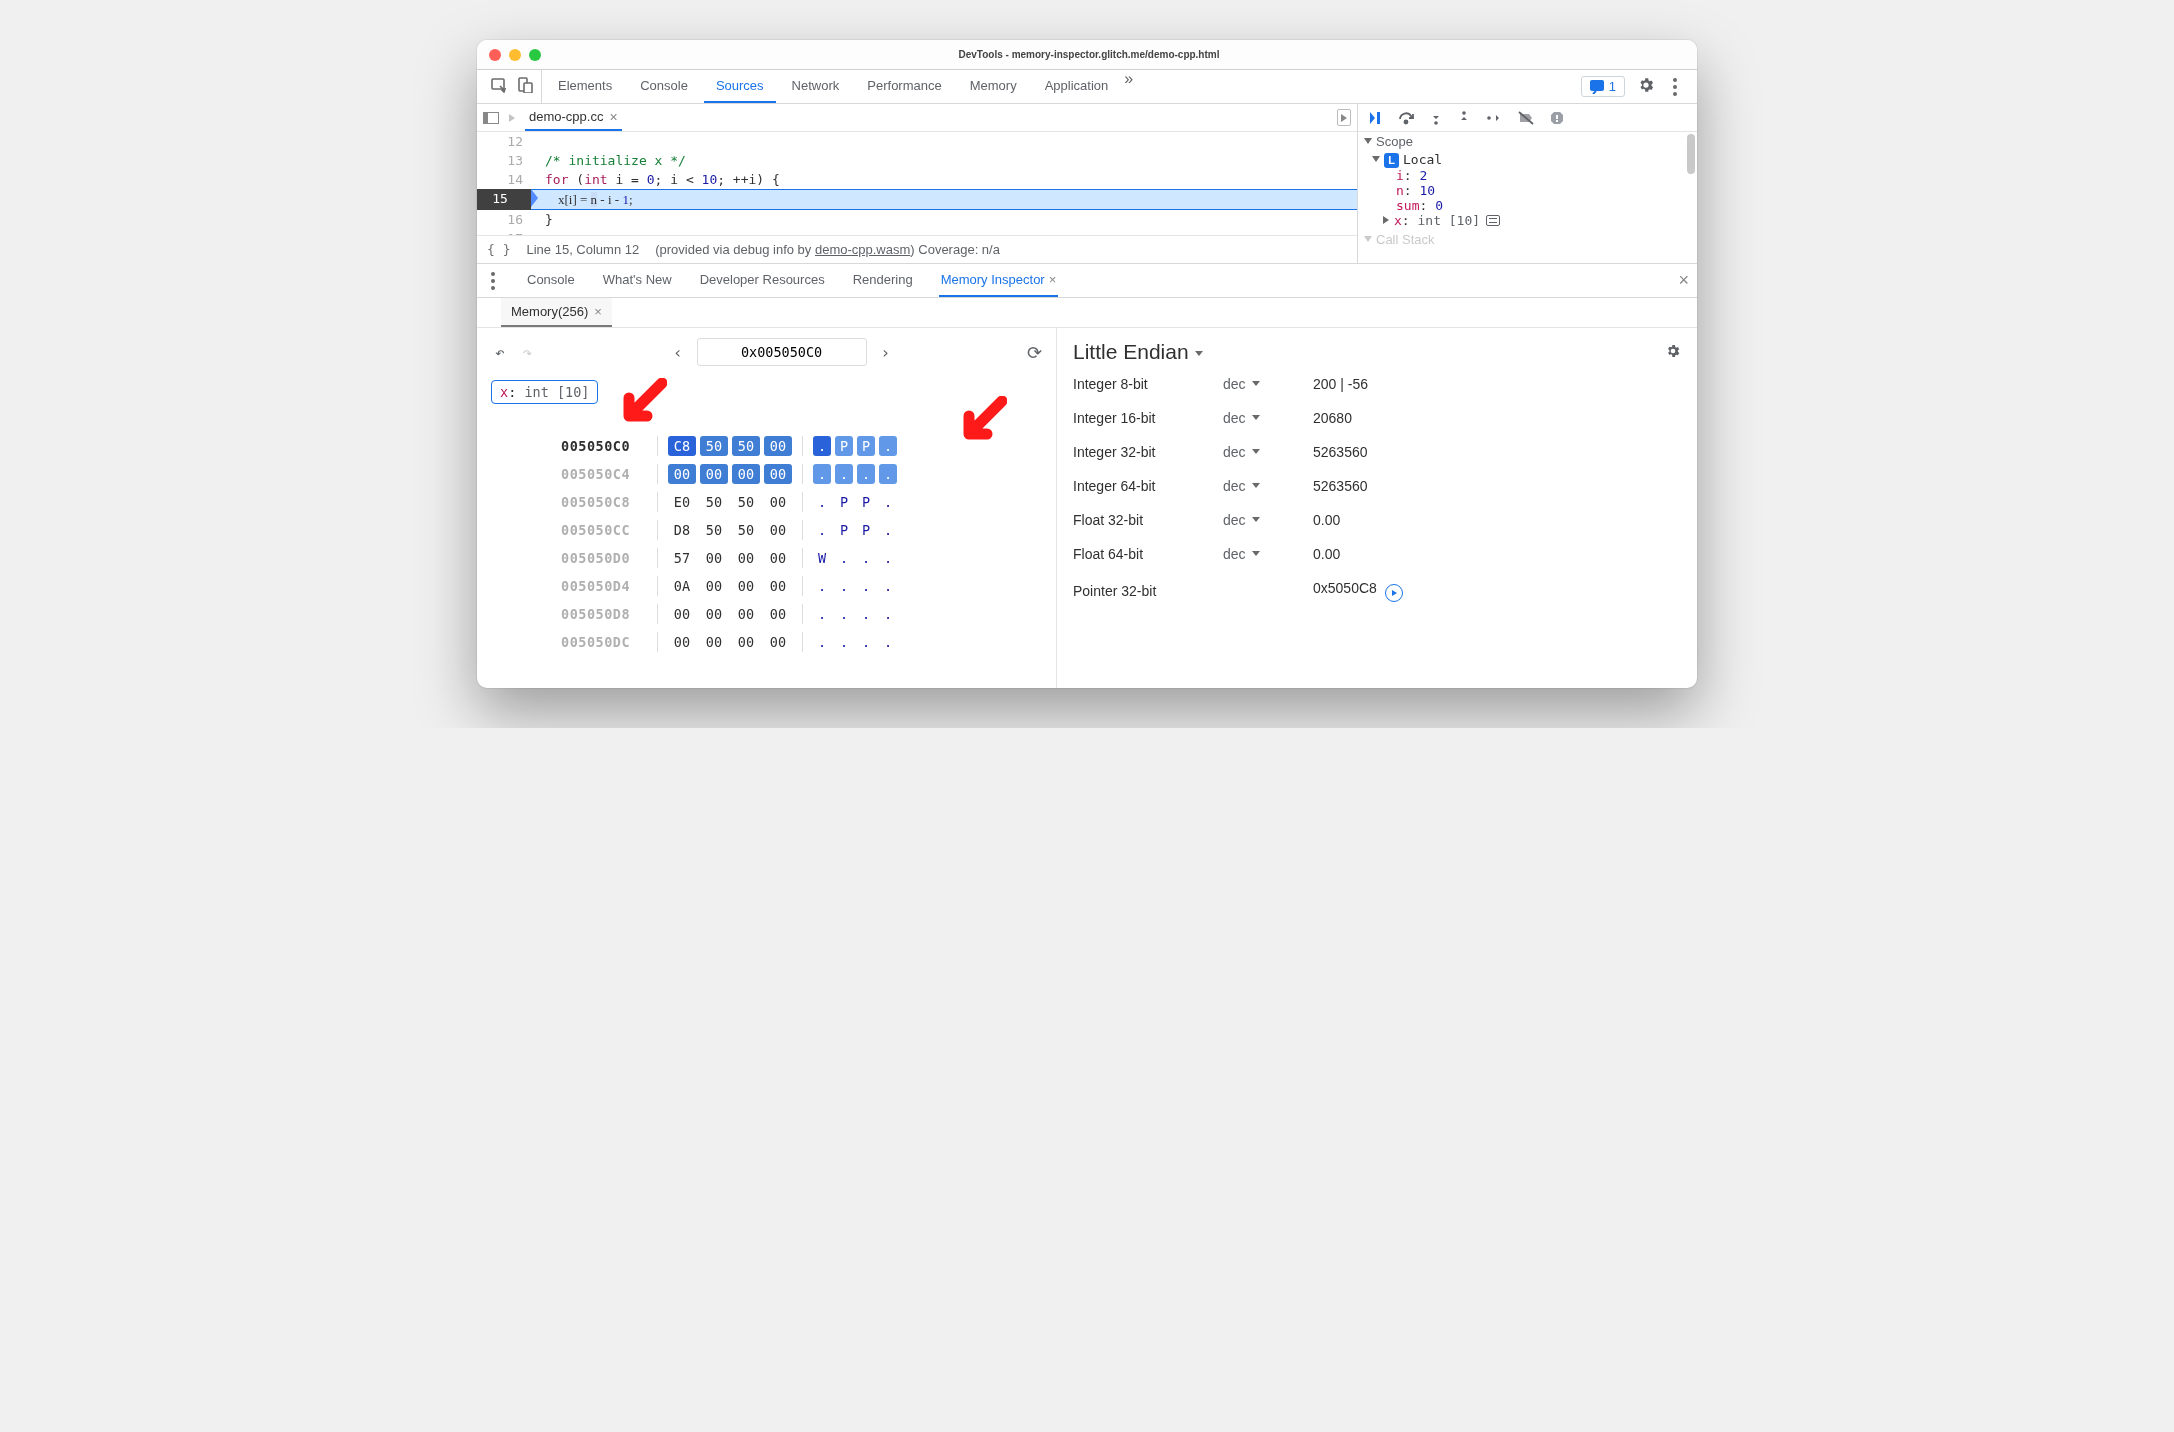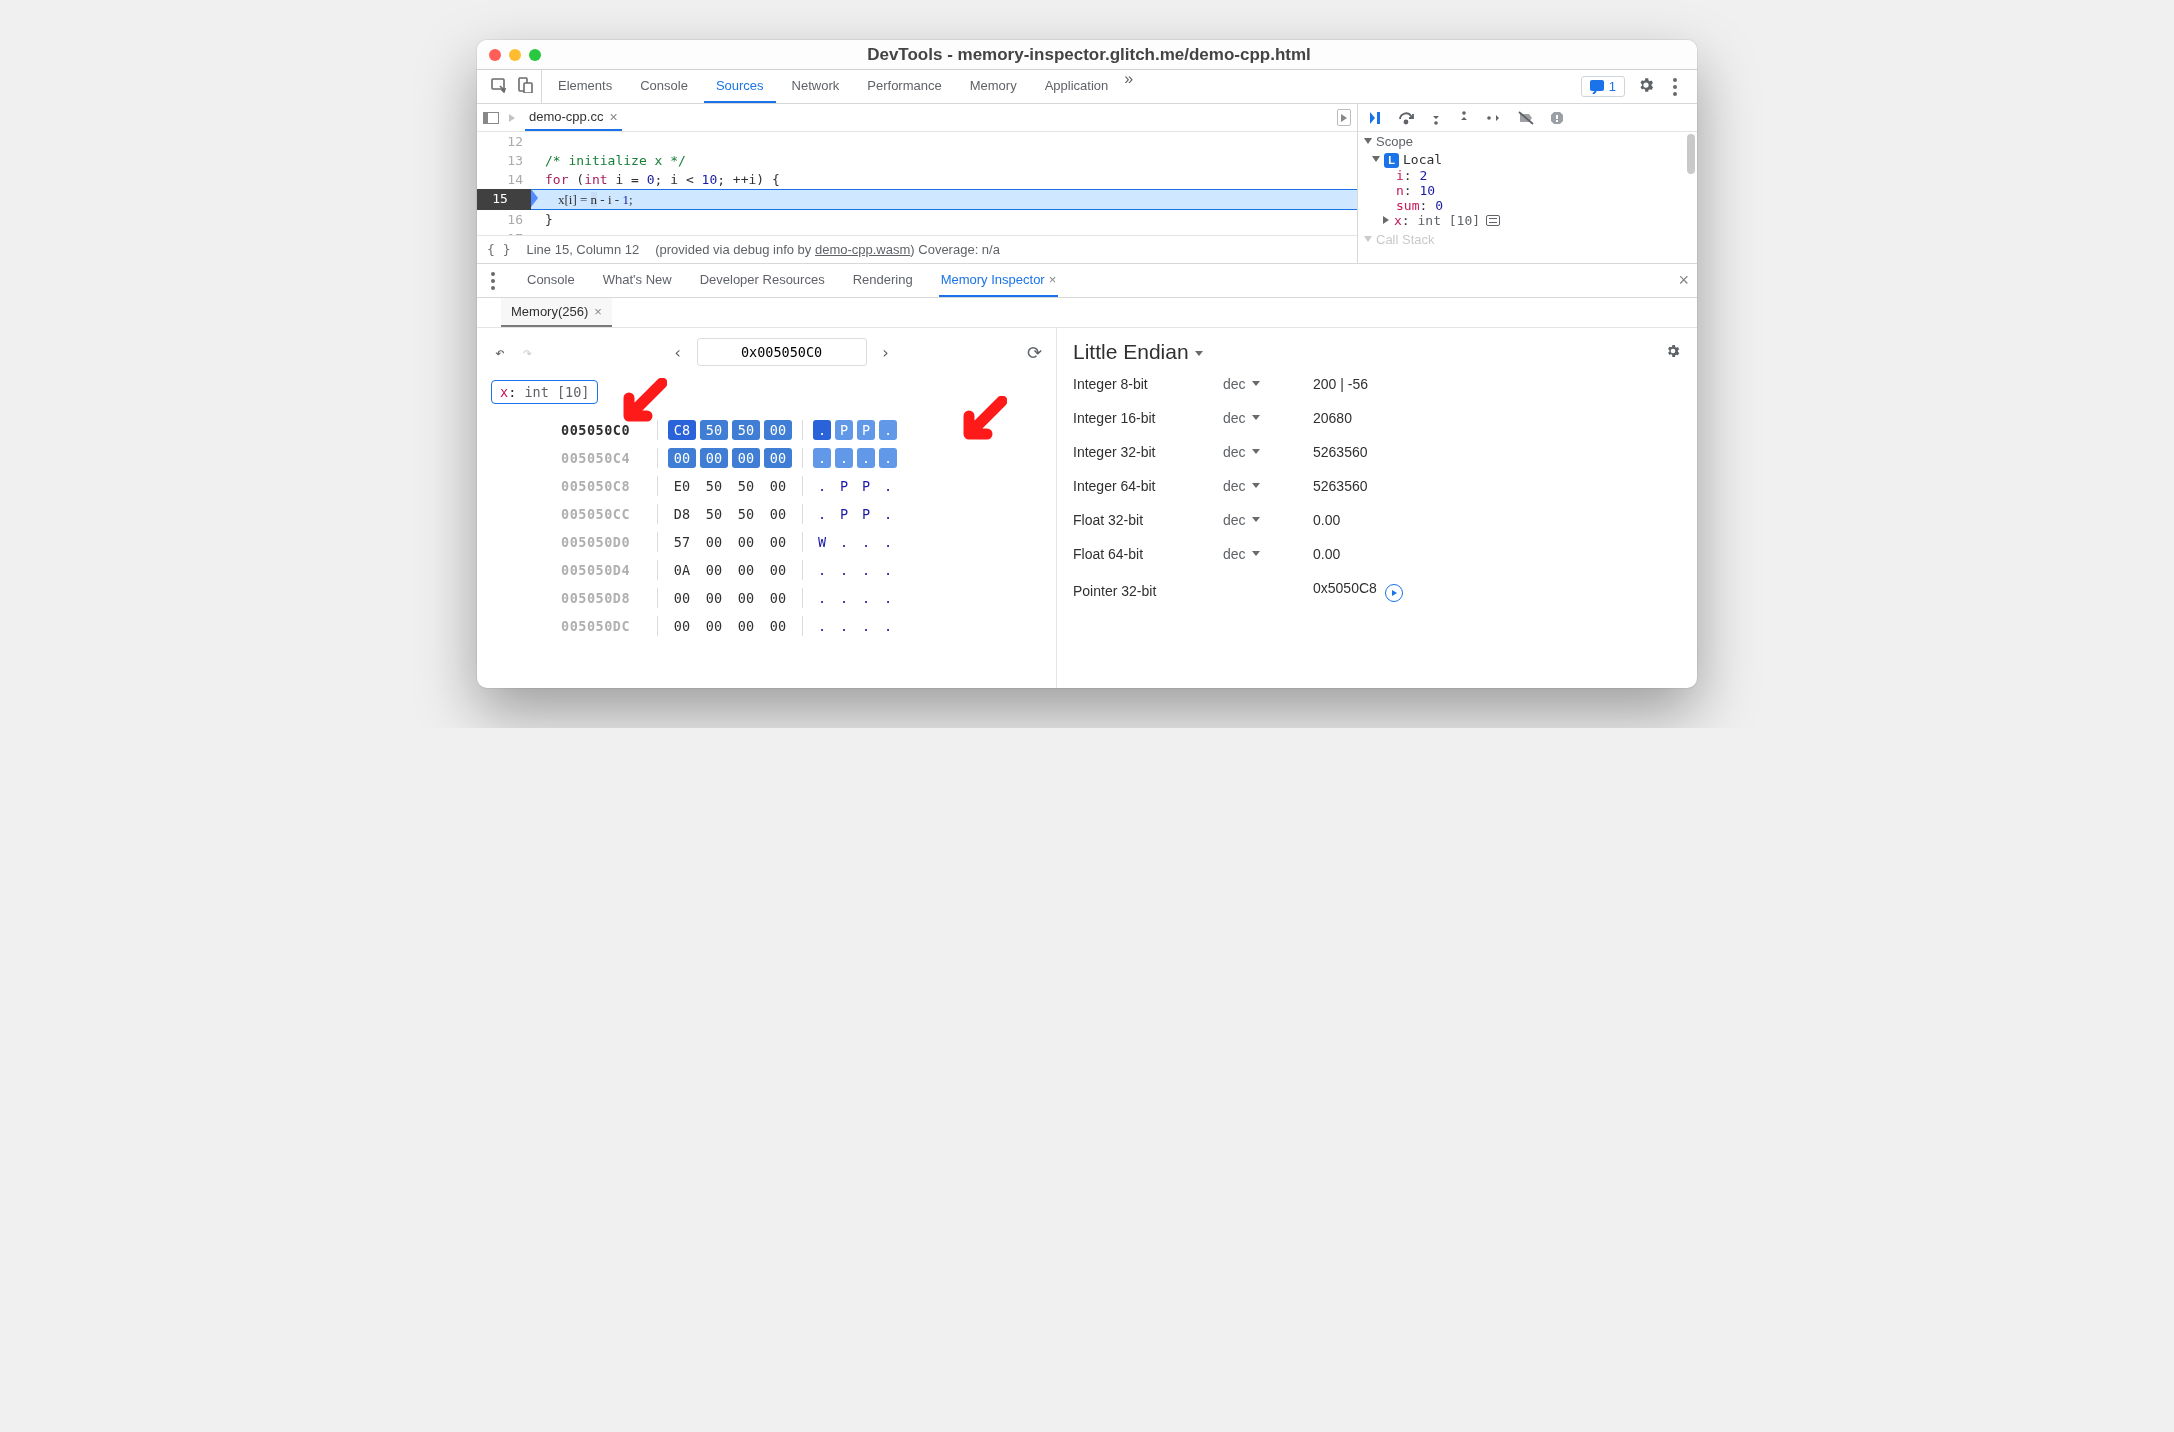--- a/index.html
+++ b/index.html
@@ -3,21 +3,21 @@
 <meta charset="utf-8">
 <style>
   * { box-sizing: border-box; }
   body { margin: 0; padding: 40px; background: #f0f0f0; font-family: -apple-system, "Helvetica Neue", Arial, sans-serif; }
   .window { width: 1220px; margin: 0 auto; background: #fff; border-radius: 10px; box-shadow: 0 25px 60px rgba(0,0,0,.35), 0 0 0 1px rgba(0,0,0,.05); overflow: hidden; color: #303030; font-size: 13px; }
   
   .titlebar { height: 30px; display: flex; align-items: center; padding: 0 12px; border-bottom: 1px solid #d0d0d0; background: #fdfdfd; }
   .traffic { display: flex; gap: 8px; }
   .dot { width: 12px; height: 12px; border-radius: 50%; }
   .dot.red { background: #ff5f57; } .dot.yellow { background: #febc2e; } .dot.green { background: #28c840; }
-  .title { flex: 1; text-align: center; font-weight: 600; color: #444; font-size: 17px; }
+  .title { flex: 1; text-align: center; font-weight: 600; color: #444; font-size: 10px; }
   
   .tabstrip { height: 34px; display: flex; border-bottom: 1px solid #d8d8d8; padding: 0 6px; gap: 4px;}
   .ts-icons { display:flex; gap:10px; padding:0 8px; border-right:1px solid #d8d8d8; height:100%; align-items:center;}
   .ts-icons svg { stroke:#6b6b6b; }
   .tab { padding: 0 12px; height: 100%; display: flex; align-items: center; color: #5f6368; cursor: pointer; border-bottom: 2px solid transparent; }
   .tab.active { color: #1a73e8; border-bottom-color: #1a73e8; }
   .ts-right { margin-left: auto; display:flex; align-items:center; gap:12px; padding-right:8px;}
   .issue-btn { display:flex; align-items:center; gap:5px; padding:2px 8px; border:1px solid #cfd5dd; border-radius:3px; color:#1a73e8; font-weight:500;}
   .issue-btn svg { fill:#1a73e8; }
   .chev { color:#5f6368; font-size:16px; }
@@ -71,21 +71,21 @@
   
   .inspector { display:flex; height:360px; }
   .mem-left { width:580px; border-right:1px solid #e4e4e4; padding:10px 14px; font-family: ui-monospace, Menlo, monospace; font-size:13.5px;}
   .mem-nav { display:flex; align-items:center; gap:10px; margin-bottom:14px;}
   .mem-nav .btn { color:#5f6368; font-size:16px; padding:0 4px;}
   .mem-nav .btn.dis{ color:#cfcfcf;}
   .addr-input{ width:170px; padding:5px 8px; border:1px solid #dadce0; border-radius:3px; text-align:center; font:13.5px ui-monospace,Menlo,monospace;}
   .refresh{ margin-left:auto; color:#5f6368; font-size:18px;}
   .chip { display:inline-block; border:1px solid #1a73e8; border-radius:4px; padding:3px 8px; font-family:ui-monospace,Menlo,monospace;}
   .chip .vn{color:#c2185b;} .chip .vt{color:#5f6368;}
-  .hex-table { margin-top:16px; display:flex; flex-direction:column; gap:8px; margin-left:70px;}
+  .hex-table { margin-top:32px; display:flex; flex-direction:column; gap:8px; margin-left:70px;}
   .hex-row { display:flex; align-items:center; gap:0;}
   .haddr { width:86px; color:#b0b0b0; font-weight:600; letter-spacing:.5px;}
   .hex-row .haddr.cur{color:#303030;}
   .divider{width:1px;align-self:stretch;background:#dadce0;margin:0 10px;}
   .cells{display:flex;gap:4px;}
   .cell{width:28px;text-align:center;padding:2px 0;border-radius:3px;}
   .ascii{display:flex;gap:4px;}
   .ac{width:18px;text-align:center;padding:2px 0;border-radius:3px;color:#1a1aa6;}
   .hl-b{background:#407dd4;color:#fff;}
   .hl-b2{background:#6199e8;color:#fff;}

